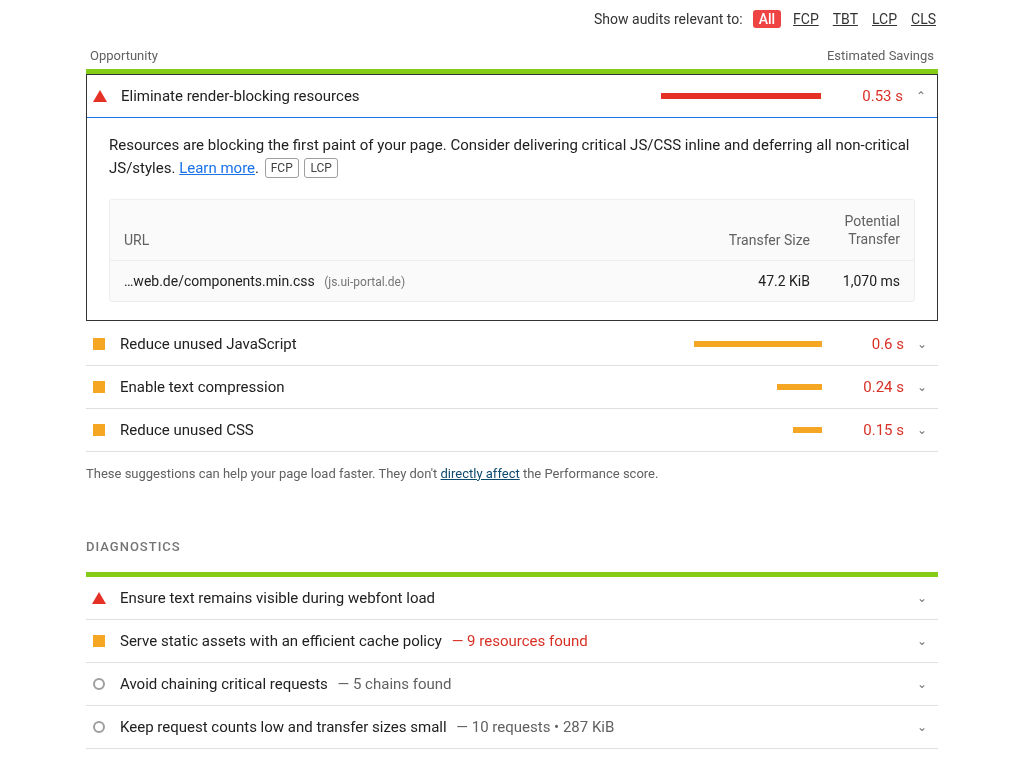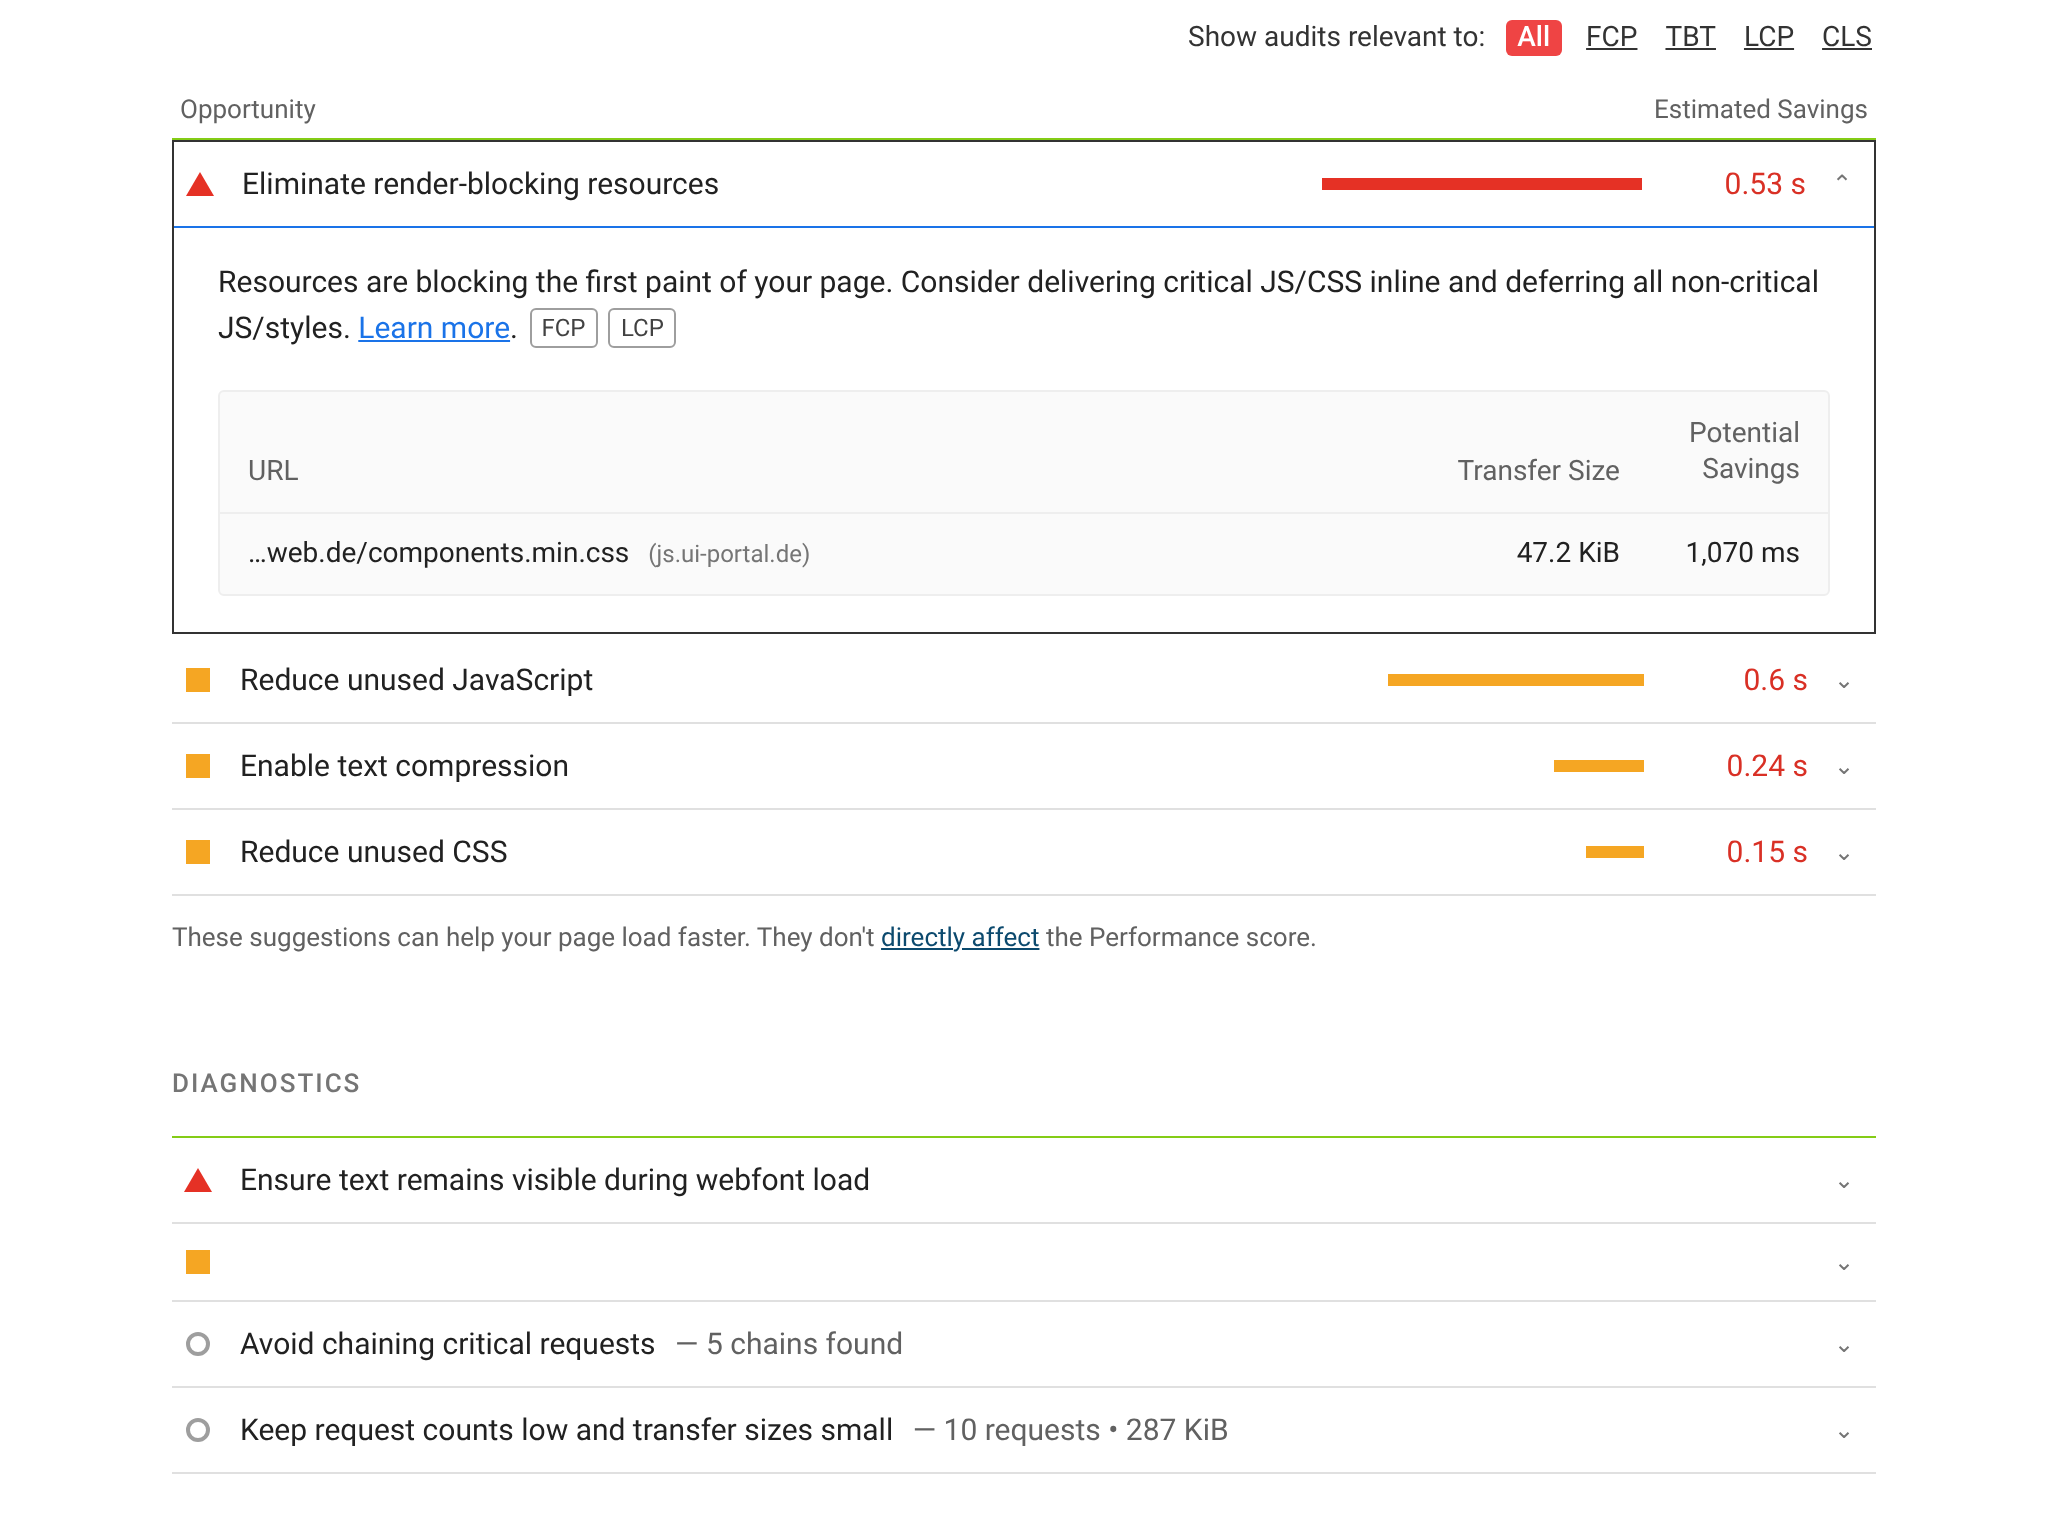--- a/index.html
+++ b/index.html
@@ -49,21 +49,21 @@
     margin-bottom: 18px;
   }
   .col-headers {
     display: flex;
     justify-content: space-between;
     font-size: 13px;
     color: #616161;
     padding: 0 4px 6px 4px;
   }
   .opp-list {
-    border-top: 1px solid #84cc16;
+    border-top: 5px solid #84cc16;
   }
   .opp-item {
     border-bottom: 1px solid #e0e0e0;
   }
   .opp-row {
     display: flex;
     align-items: center;
     padding: 12px 6px;
     cursor: pointer;
   }
@@ -235,21 +235,21 @@
       </div>
       <div class="desc">
         <span>Resources are blocking the first paint of your page. Consider delivering critical JS/CSS inline and deferring all non-critical JS/styles. </span><a href="#">Learn more</a>.
         <span class="tag">FCP</span>
         <span class="tag">LCP</span>
       </div>
       <div class="res-table">
         <div class="res-head">
           <span class="res-url">URL</span>
           <span class="res-size">Transfer Size</span>
-          <span class="res-save">Potential Savings</span>
+          <span class="res-save">Potential Transfer</span>
         </div>
         <div class="res-row">
           <span class="res-url">
             <span>…web.de/components.min.css</span>
             <span class="host">(js.ui-portal.de)</span>
           </span>
           <span class="res-size">47.2 KiB</span>
           <span class="res-save">1,070 ms</span>
         </div>
       </div>
@@ -317,20 +317,24 @@
           </span>
           <span class="chevron spacer-chevron">⌄</span>
         </div>
       </div>
 
       <div class="opp-item">
         <div class="opp-row">
           <span class="status-icon">
               <span class="sq-orange"></span>
             </span>
+          <span class="opp-label">
+            <span>Serve static assets with an efficient cache policy</span>
+            <span class="diag-inline red">— 9 resources found</span>
+          </span>
           <span class="chevron spacer-chevron">⌄</span>
         </div>
       </div>
 
       <div class="opp-item">
         <div class="opp-row">
           <span class="status-icon">
               <span class="circ-gray"></span>
             </span>
           <span class="opp-label">

